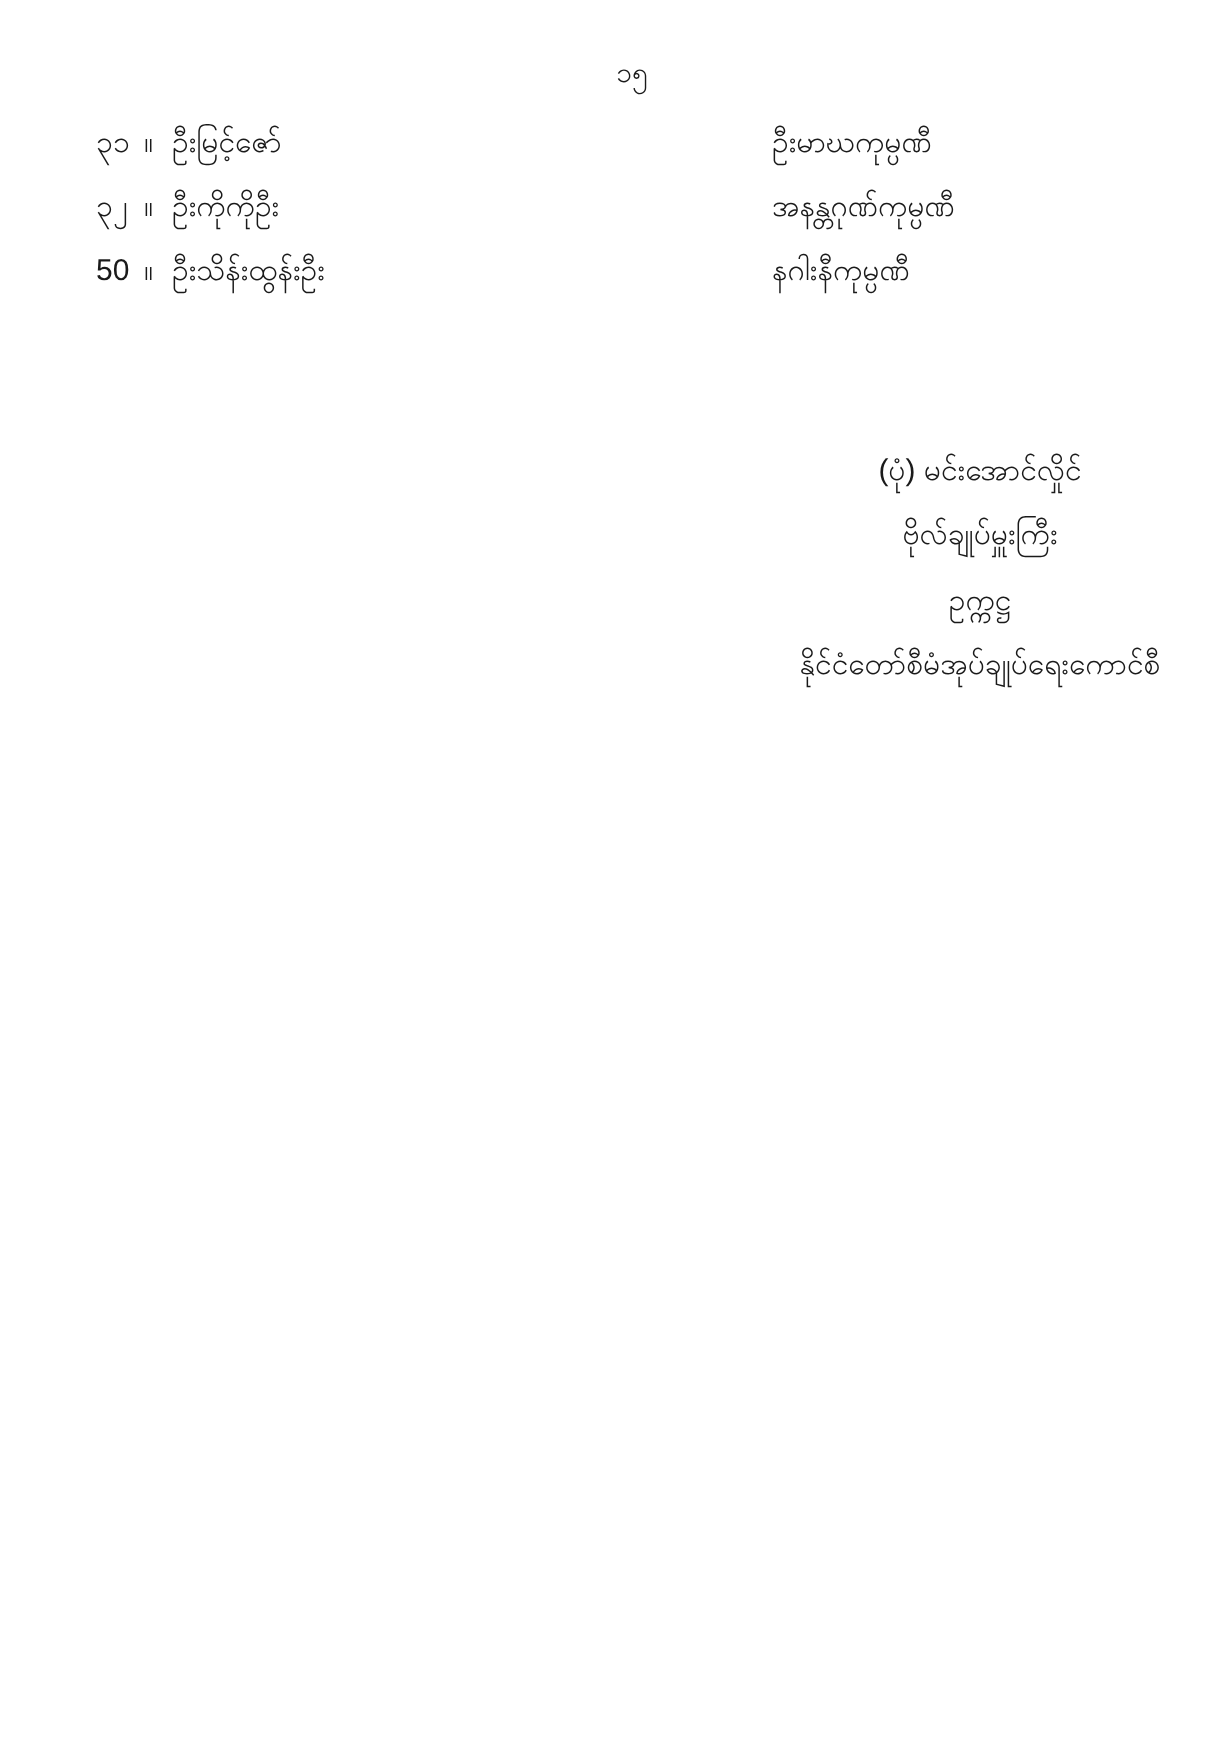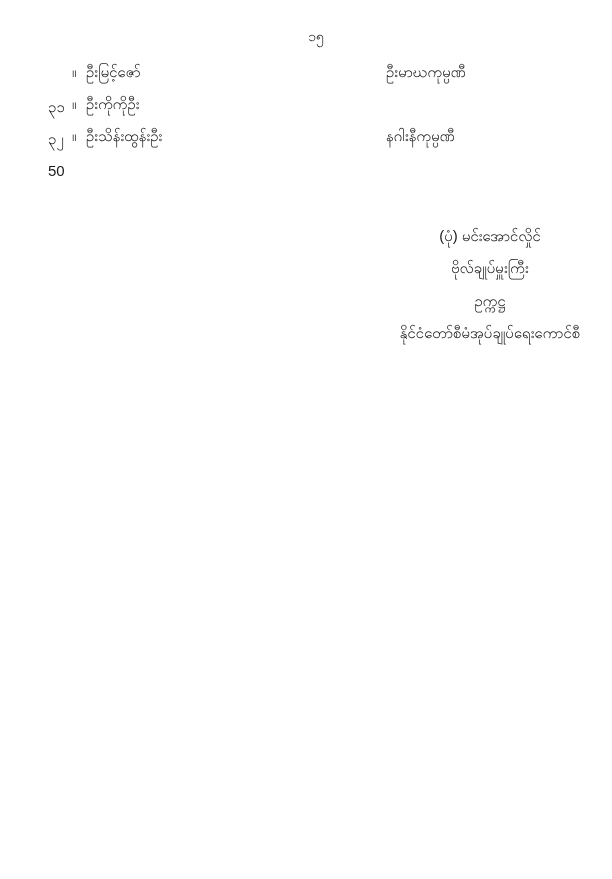--- a/index.html
+++ b/index.html
@@ -39,21 +39,21 @@
     position: absolute;
     left: 0;
     width: 100%;
     height: 24px;
     line-height: 24px;
     white-space: nowrap;
   }
   .entry-row.r0 { top: 60px; }
   .entry-row.r1 { top: 92px; }
   .entry-row.r2 { top: 124px; }
-  .cell-number   { position: absolute; left: 48px; margin-top: 35px; }
+  .cell-number   { position: absolute; left: 48px; }
   .cell-sep      { position: absolute; left: 72px; }
   .cell-name     { position: absolute; left: 86px; }
   .cell-company  { position: absolute; left: 386px; }
   .signature-block {
     position: absolute;
     top: 220px;
     left: 358px;
     width: 264px;
     text-align: center;
   }
@@ -76,20 +76,21 @@
       <span class="cell-number">၃၁</span>
       <span class="cell-sep">။</span>
       <span class="cell-name">ဦးမြင့်ဇော်</span>
       <span class="cell-company">ဦးမာဃကုမ္ပဏီ</span>
     </div>
 
     <div class="entry-row r1">
       <span class="cell-number">၃၂</span>
       <span class="cell-sep">။</span>
       <span class="cell-name">ဦးကိုကိုဦး</span>
+      <span class="cell-company">အနန္တဂုဏ်ကုမ္ပဏီ</span>
     </div>
 
     <div class="entry-row r2">
       <span class="cell-number">50</span>
       <span class="cell-sep">။</span>
       <span class="cell-name">ဦးသိန်းထွန်းဦး</span>
       <span class="cell-company">နဂါးနီကုမ္ပဏီ</span>
     </div>
 
   </div>

